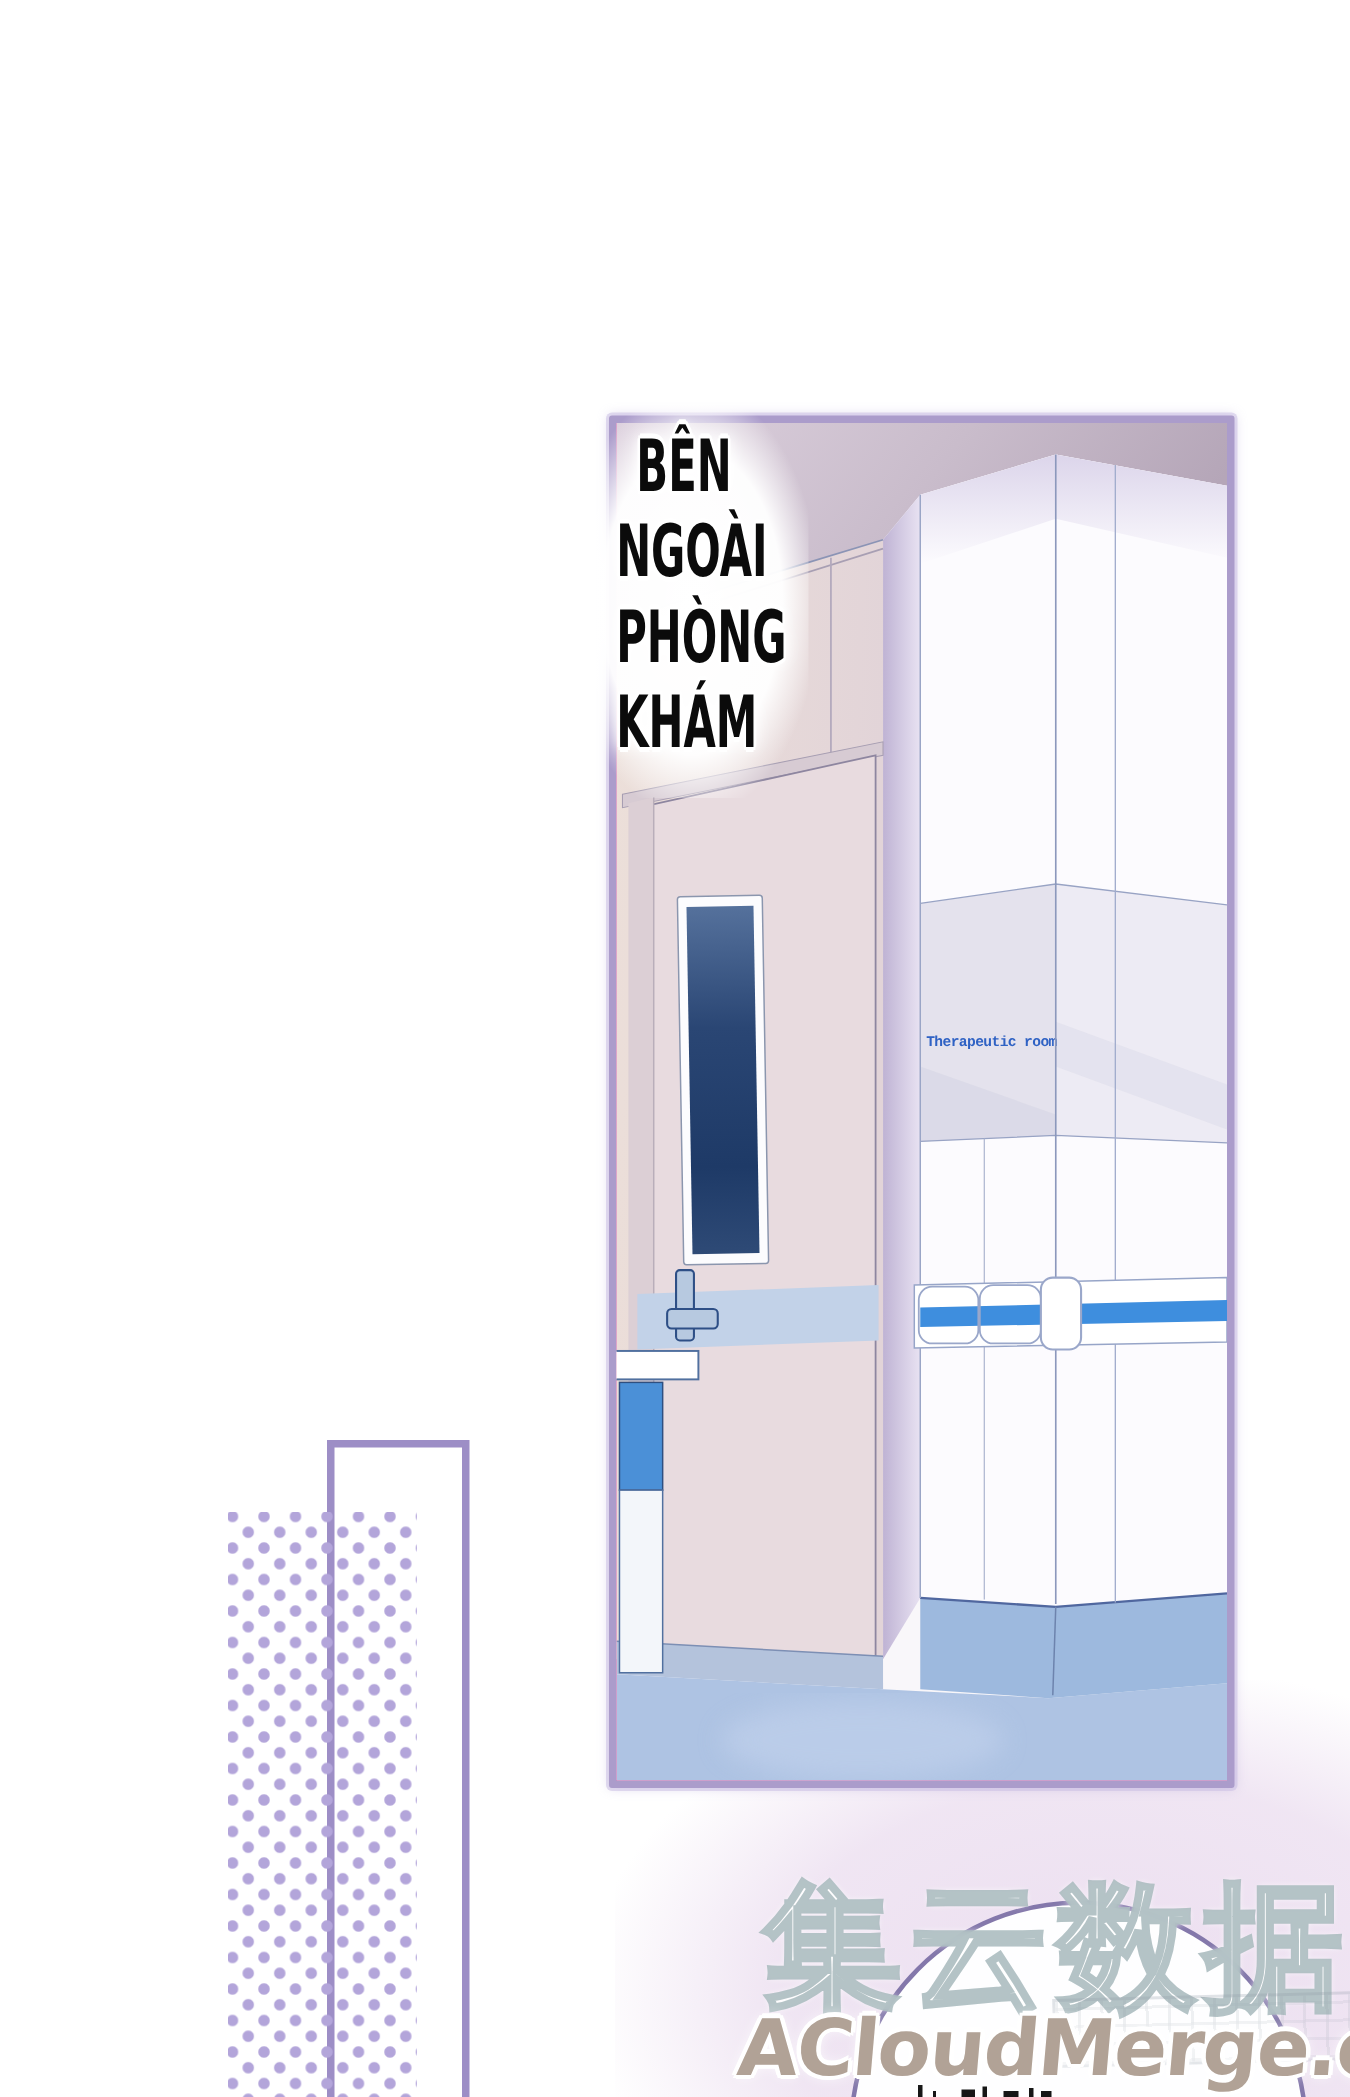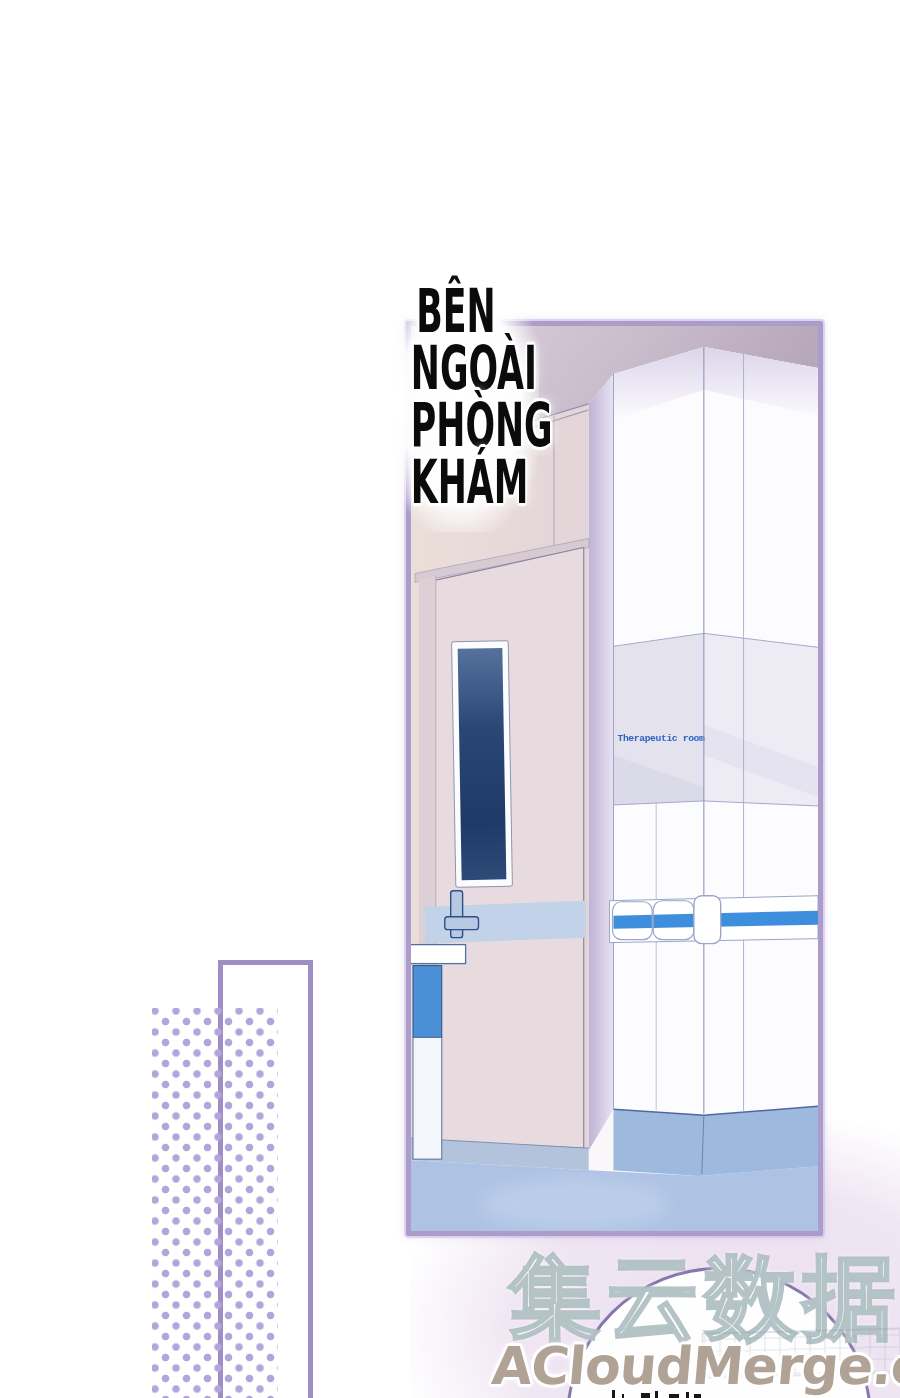--- a/index.html
+++ b/index.html
@@ -39,28 +39,28 @@
                repeating-linear-gradient(0deg, rgba(143,154,166,.45) 0 2px, transparent 2px 12px);}
   
   .wm-site{position:absolute;left:492px;top:1336px;width:424px;z-index:8;text-align:center;
     font-size:52px;font-weight:bold;letter-spacing:-1px;color:#b1a296;transform:skewX(-5deg);
     text-shadow:-2px -2px 0 #fff,2px -2px 0 #fff,-2px 2px 0 #fff,2px 2px 0 #fff,
                 -3px 0 0 #fff,3px 0 0 #fff,0 -3px 0 #fff,0 3px 0 #fff,0 0 10px #ffffff;}
 
   
   .panel{position:absolute;left:406px;top:277px;width:407px;height:905px;z-index:10;
     border:5px solid #ab9ccb;border-radius:2px;background:#ec4899;
-    box-shadow:0 0 0 2px rgba(203,192,228,.55), 0 0 8px rgba(180,165,215,.45);margin-top:44px;}
+    box-shadow:0 0 0 2px rgba(203,192,228,.55), 0 0 8px rgba(180,165,215,.45);}
   .panel svg{display:block;width:100%;height:100%;}
 
   
   .halo{position:absolute;left:384px;top:270px;width:155px;height:262px;z-index:11;
     background:radial-gradient(ellipse at 50% 50%, #ffffff 0%, rgba(255,255,255,.96) 55%, rgba(255,255,255,0) 78%);}
   .caption{position:absolute;left:378px;top:283px;width:156px;z-index:12;text-align:center;
-    font-weight:bold;font-size:60px;line-height:57px;color:#0b0b0b;}
+    font-weight:bold;font-size:48px;line-height:57px;color:#0b0b0b;}
   .cap-line{display:block;transform:scaleX(0.58);transform-origin:50% 50%;
     text-shadow:-3px 0 0 #fff,3px 0 0 #fff,0 -3px 0 #fff,0 3px 0 #fff,
                 -2px -2px 0 #fff,2px -2px 0 #fff,-2px 2px 0 #fff,2px 2px 0 #fff,
                 0 0 9px #fff,0 0 18px #fff;}
 </style>
 </head>
 <body>
 
 <div id="page">
 

